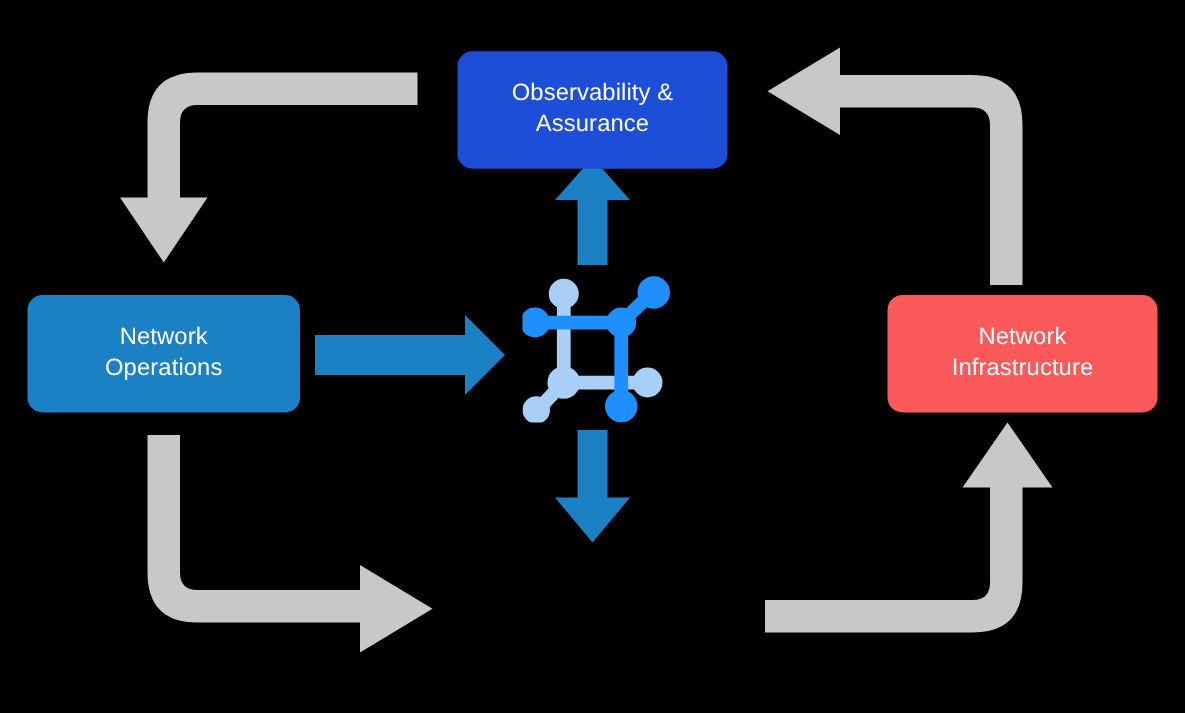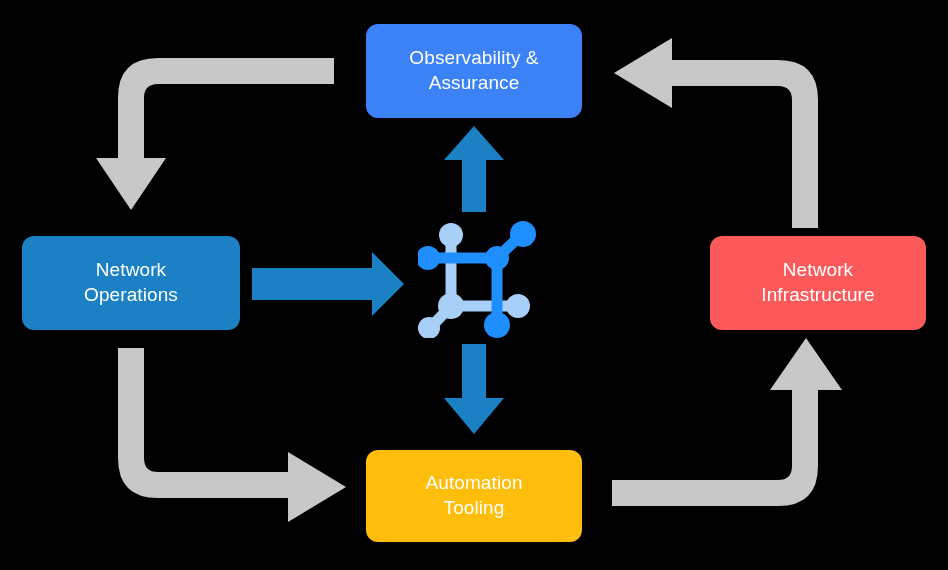--- a/index.html
+++ b/index.html
@@ -113,33 +113,29 @@
     </g>
 
     <g fill="#1F8FFF">
       <circle cx="10" cy="40" r="12"></circle>
       <circle cx="79" cy="40" r="12"></circle>
       <circle cx="105" cy="16" r="13"></circle>
       <circle cx="79" cy="107" r="13"></circle>
     </g>
   </svg>
 
-  <div class="node-box" id="node-observability" style="background: #3b82f6;">
+  <div class="node-box" id="node-observability" style="background: #1d4ed8; margin-top: 17px;">
     <span class="node-label">Observability &amp;
 Assurance</span>
   </div>
 
   <div class="node-box" id="node-operations" style="background: rgb(27, 129, 196);">
     <span class="node-label">Network
 Operations</span>
   </div>
 
   <div class="node-box" id="node-infrastructure" style="background: rgb(252, 90, 90);">
     <span class="node-label">Network
 Infrastructure</span>
   </div>
 
-  <div class="node-box" id="node-automation" style="background: rgb(255, 190, 11);">
-    <span class="node-label">Automation
-Tooling</span>
-  </div>
 
 </div>
 
 </body></html>

